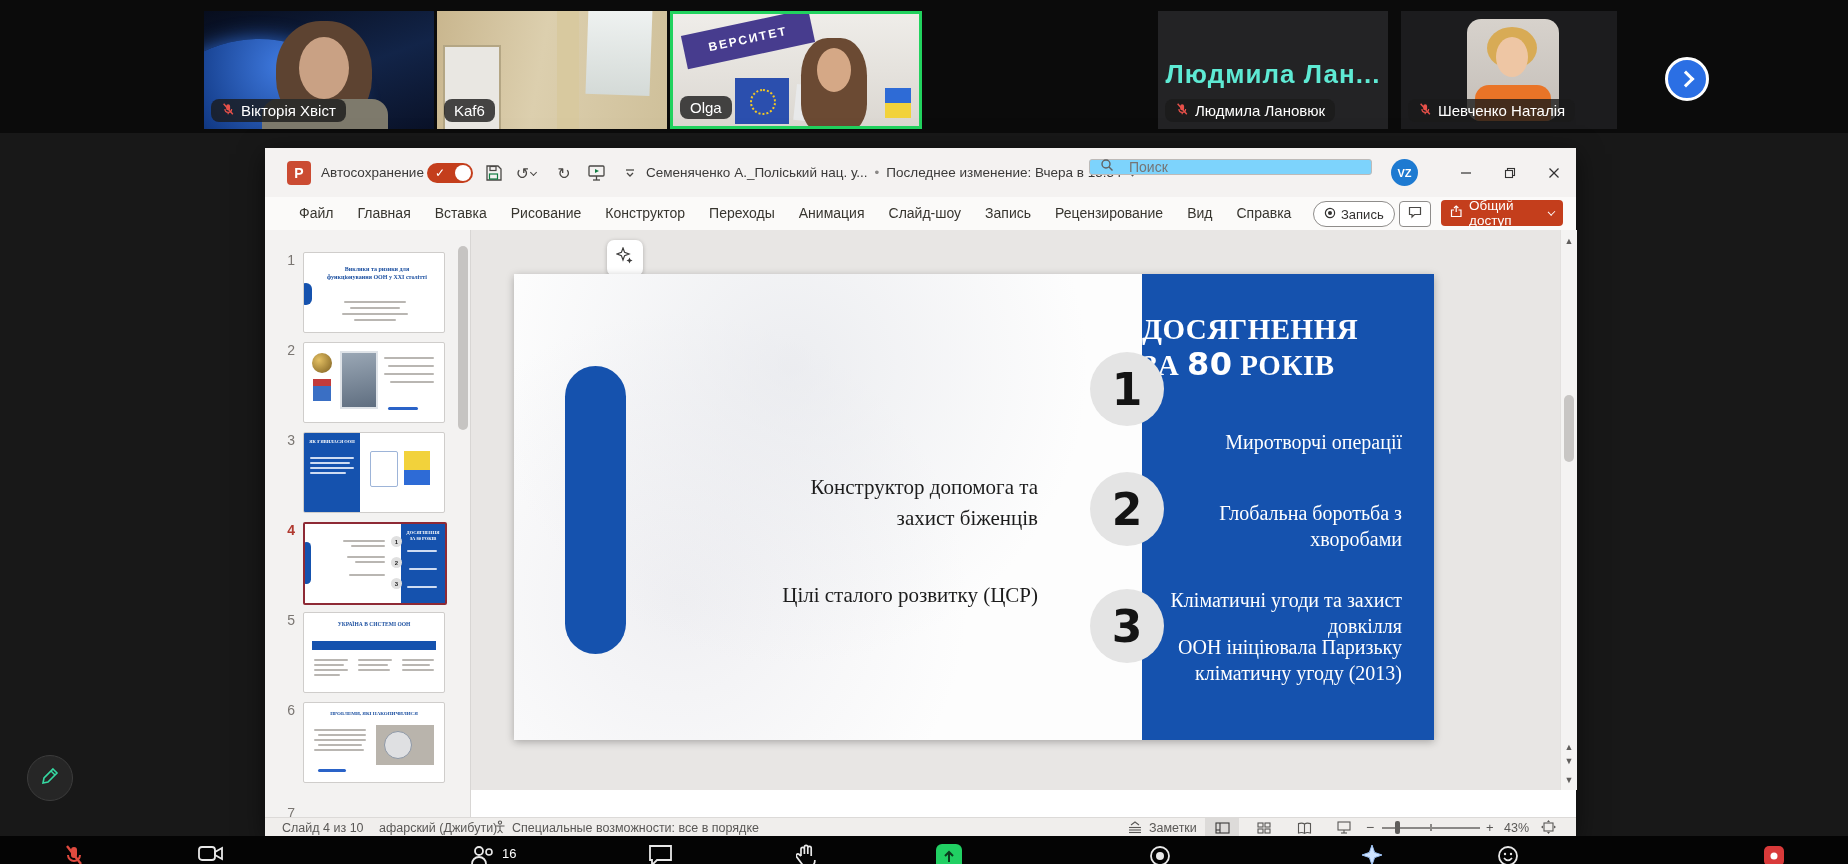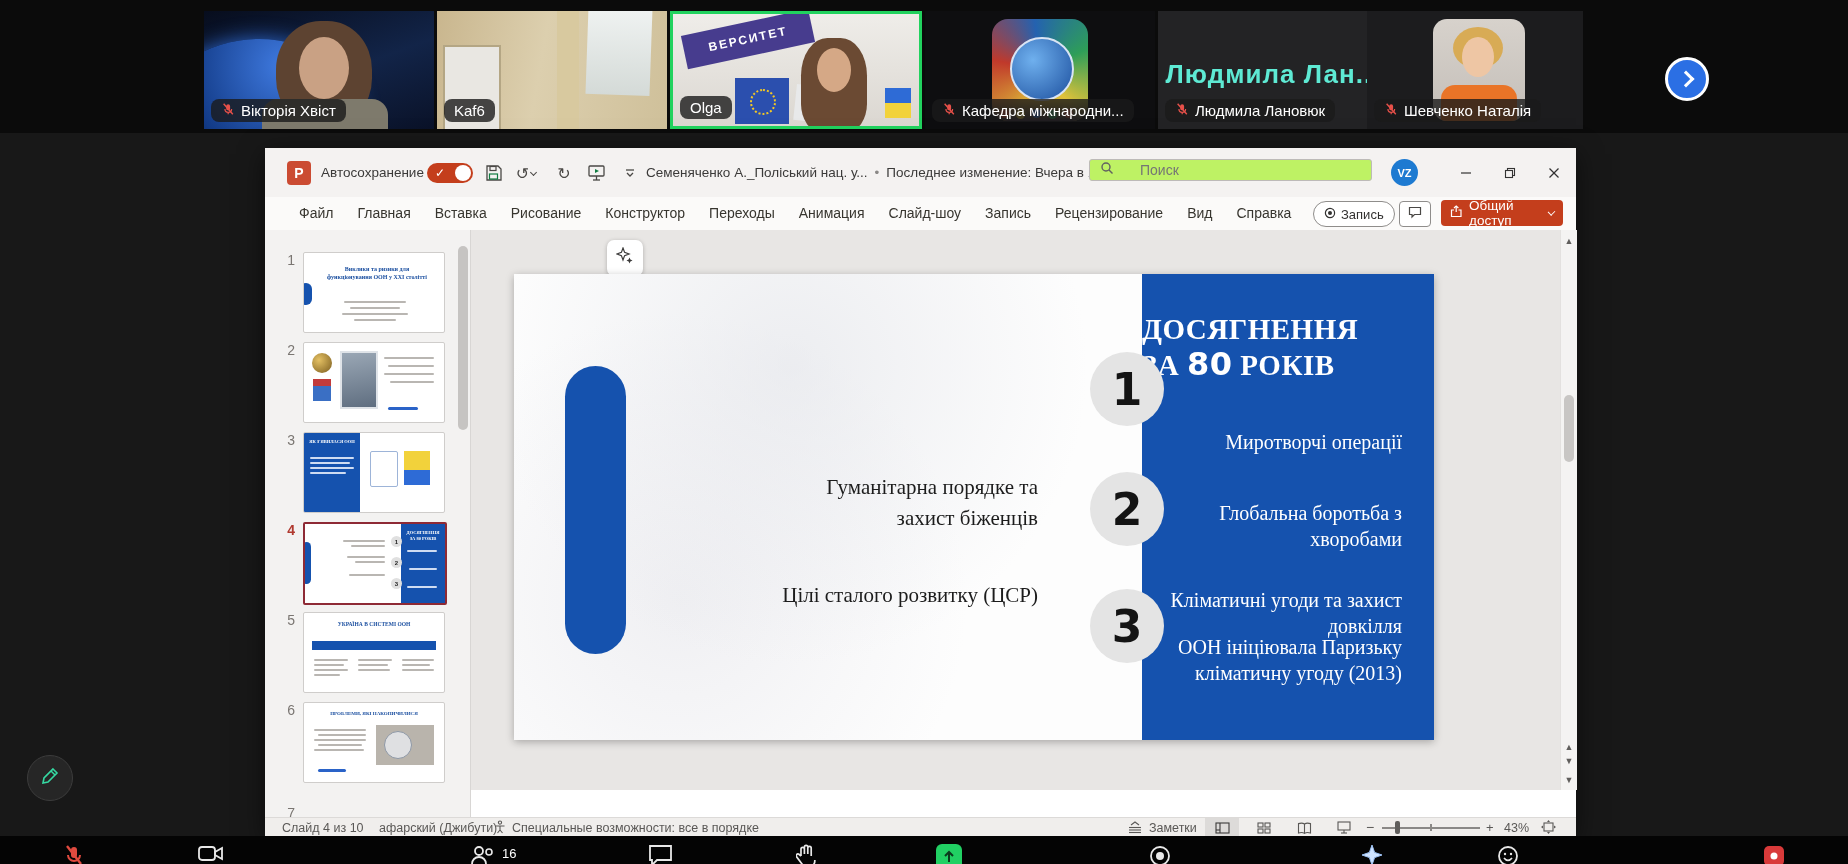--- a/index.html
+++ b/index.html
@@ -89,60 +89,37 @@
     </div>
     <div class="abs" style="left:122px;bottom:4px;width:42px;height:36px;background:#e8e9ea;transform:rotate(6deg)"></div>
     <div class="abs" style="right:8px;bottom:8px;width:26px;height:30px;background:linear-gradient(#2e6bd6 50%,#f2d23b 50%)"></div>
     <div class="abs" style="right:52px;top:24px;width:66px;height:94px;border-radius:40% 40% 30% 30%;background:#6b4a33"></div>
     <div class="abs" style="right:68px;top:34px;width:34px;height:44px;border-radius:50%;background:#d5a886"></div>
     <div class="chip">
       <span>Olga</span>
     </div>
   </div>
 
-  <div class="tile" style="left:925px;width:230px;background:#0e0e10">
-    <div class="abs" style="left:67px;top:8px;width:96px;height:102px;border-radius:16px;overflow:hidden;
-         background:conic-gradient(from 210deg,#d8a636,#c0392b,#2462b0,#2e9e58,#e0c23a,#d8a636)">
-      <div class="abs" style="left:18px;top:18px;width:60px;height:60px;border-radius:50%;background:radial-gradient(circle at 35% 35%,#6fb0ee,#1c4f9e);border:2px solid #d9e4f4"></div>
-      <div class="abs" style="left:0;bottom:0;width:96px;height:20px;background:linear-gradient(0deg,rgba(35,26,58,.9),rgba(35,26,58,0))"></div>
-      <div class="abs" style="left:8px;bottom:3px;width:9px;height:9px;border-radius:50%;background:#d94c3a"></div>
-      <div class="abs" style="left:24px;bottom:2px;width:9px;height:9px;border-radius:50%;background:#e7c23c"></div>
-      <div class="abs" style="left:40px;bottom:3px;width:9px;height:9px;border-radius:50%;background:#3a7bd0"></div>
-      <div class="abs" style="left:56px;bottom:2px;width:9px;height:9px;border-radius:50%;background:#3fa564"></div>
-      <div class="abs" style="left:72px;bottom:3px;width:9px;height:9px;border-radius:50%;background:#c8553f"></div>
-    </div>
+
+  <div class="tile" style="left:1158px;width:230px;background:#232325">
+    <div class="abs" style="left:0;top:48px;width:100%;text-align:center;color:#5eead4;font-size:26px;font-weight:bold;letter-spacing:1px">Людмила  Лан...</div>
     <div class="chip">
       <span>
         <svg width="14" height="14" viewBox="0 0 16 16">
             <rect x="6" y="2.5" width="4.4" height="7" rx="2.2" fill="#e8514a"></rect>
             <path d="M4.5 8a3.8 3.8 0 0 0 7.6 0" fill="none" stroke="#e8514a" stroke-width="1.4"></path>
             <line x1="8.2" y1="12" x2="8.2" y2="14" stroke="#e8514a" stroke-width="1.4"></line>
             <line x1="3" y1="2" x2="13.5" y2="14" stroke="#e8514a" stroke-width="1.6"></line>
           </svg>
       </span>
-      <span>Кафедра міжнародни...</span>
-    </div>
-  </div>
-
-  <div class="tile" style="left:1158px;width:230px;background:#232325">
-    <div class="abs" style="left:0;top:48px;width:100%;text-align:center;color:#5eead4;font-size:26px;font-weight:bold;letter-spacing:1px">Людмила  Лан...</div>
-    <div class="chip">
-      <span>
-        <svg width="14" height="14" viewBox="0 0 16 16">
-            <rect x="6" y="2.5" width="4.4" height="7" rx="2.2" fill="#e8514a"></rect>
-            <path d="M4.5 8a3.8 3.8 0 0 0 7.6 0" fill="none" stroke="#e8514a" stroke-width="1.4"></path>
-            <line x1="8.2" y1="12" x2="8.2" y2="14" stroke="#e8514a" stroke-width="1.4"></line>
-            <line x1="3" y1="2" x2="13.5" y2="14" stroke="#e8514a" stroke-width="1.6"></line>
-          </svg>
-      </span>
       <span>Людмила Лановюк</span>
     </div>
   </div>
 
-  <div class="tile" style="left:1367px;width:216px;background:#1c1c1e">
+  <div class="tile" style="left:1401px;width:216px;background:#1c1c1e">
     <div class="abs" style="left:66px;top:8px;width:92px;height:102px;border-radius:14px;background:linear-gradient(#d7d2cc,#c4beb8);overflow:hidden">
       <div class="abs" style="left:20px;top:8px;width:50px;height:42px;border-radius:50%;background:#d8ab55"></div>
       <div class="abs" style="left:29px;top:18px;width:32px;height:40px;border-radius:50%;background:#eec6a4"></div>
       <div class="abs" style="left:8px;bottom:0;width:76px;height:36px;border-radius:14px 14px 0 0;background:#e97427"></div>
     </div>
     <div class="chip">
       <span>
         <svg width="14" height="14" viewBox="0 0 16 16">
             <rect x="6" y="2.5" width="4.4" height="7" rx="2.2" fill="#e8514a"></rect>
             <path d="M4.5 8a3.8 3.8 0 0 0 7.6 0" fill="none" stroke="#e8514a" stroke-width="1.4"></path>
@@ -193,21 +170,21 @@
           <line x1="2" y1="3" x2="10" y2="3" stroke="#4a4845" stroke-width="1.3"></line>
           <path d="M3 6l3 3 3-3" fill="none" stroke="#4a4845" stroke-width="1.3"></path>
         </svg>
     </div>
     <div class="abs" style="left:381px;top:0;height:49px;display:flex;align-items:center;gap:7px;font-size:13.5px;color:#3b3a39">
       <span>Семеняченко А._Поліський нац. у...</span>
       <span style="color:#8a8886">•</span>
       <span>Последнее изменение: Вчера в 15:54</span>
       <span class="chv" style="color:#5a5856"></span>
     </div>
-    <div class="abs" style="left:824px;top:11px;width:283px;height:22px;background:#bef264;border:1px solid #bdbab8;border-radius:3px;display:flex;align-items:center;gap:24px;padding:0 10px;box-sizing:border-box">
+    <div class="abs" style="left:824px;top:11px;width:283px;height:16px;background:#7dd3fc;border:1px solid #bdbab8;border-radius:3px;display:flex;align-items:center;gap:13px;padding:0 10px;box-sizing:border-box">
       <span>
         <svg width="14" height="14" viewBox="0 0 14 14">
             <circle cx="6" cy="6" r="4" fill="none" stroke="#616161" stroke-width="1.4"></circle>
             <line x1="9" y1="9" x2="12.5" y2="12.5" stroke="#616161" stroke-width="1.4"></line>
           </svg>
       </span>
       <input style="border: none; outline: none; background: transparent; font-size: 14px; color: rgb(68, 68, 68); width: 220px; font-family: &quot;Liberation Sans&quot;, sans-serif;" placeholder="Поиск">
     </div>
     <div class="abs" style="left:1126px;top:11px;width:27px;height:27px;border-radius:50%;background:#1d7ad1;color:#fff;font-size:11px;font-weight:bold;display:flex;align-items:center;justify-content:center">
       <span>VZ</span>
@@ -358,21 +335,21 @@
         <svg width="18" height="18" viewBox="0 0 18 18">
             <path d="M7 1l1.6 4.4L13 7 8.6 8.6 7 13 5.4 8.6 1 7l4.4-1.6z" fill="none" stroke="#3b3a39" stroke-width="1.2"></path>
             <path d="M13.5 10.5l.9 2.1 2.1.9-2.1.9-.9 2.1-.9-2.1-2.1-.9 2.1-.9z" fill="#3b3a39"></path>
           </svg>
       </span>
     </div>
 
     <div class="slide">
       <div class="abs" style="left:51px;top:92px;width:61px;height:288px;border-radius:31px;background:#1552ae"></div>
 
-      <div class="lft serif" style="top:198px">Гуманітарна порядке та захист біженців</div>
+      <div class="lft serif" style="top:198px">Конструктор допомога та захист біженців</div>
       <div class="lft serif" style="top:306px">Цілі сталого розвитку (ЦСР)</div>
 
       <div class="bp">
         <div class="abs serif" style="left:0;top:38px;width:100%;font-weight:bold;letter-spacing:.5px">
           <div style="font-size:29px;line-height:34px">ДОСЯГНЕННЯ</div>
           <div style="font-size:29px;line-height:36px">
             <span>ЗА</span>
             <span style="font-family:'DejaVu Sans',sans-serif;font-size:32px">80</span>
             <span>РОКІВ</span>
           </div>

